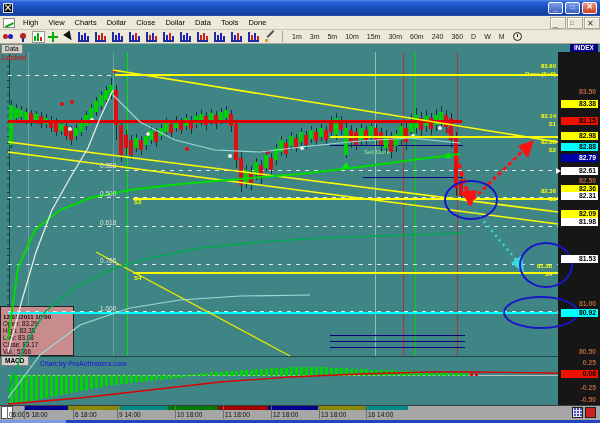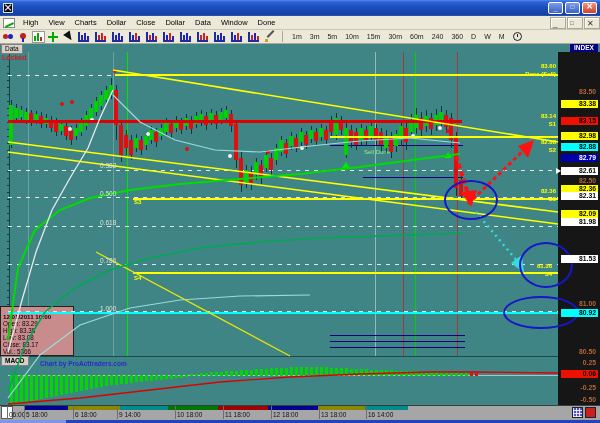--- a/index.html
+++ b/index.html
@@ -73,21 +73,21 @@
   <div class="menubar abs">
     <span class="page-icon"></span>
     <span id="menu-items" style="display:flex">
         <span class="menu-item">High</span>
         <span class="menu-item">View</span>
         <span class="menu-item">Charts</span>
         <span class="menu-item">Dollar</span>
         <span class="menu-item">Close</span>
         <span class="menu-item">Dollar</span>
         <span class="menu-item">Data</span>
-        <span class="menu-item">Window</span>
+        <span class="menu-item">Tools</span>
         <span class="menu-item">Done</span>
       </span>
     <span style="flex:1"></span>
     <span class="mdi-btn">
         <i>_</i>
       </span>
     <span class="mdi-btn">
         <i style="font-size:6px">□</i>
       </span>
     <span class="mdi-btn">

